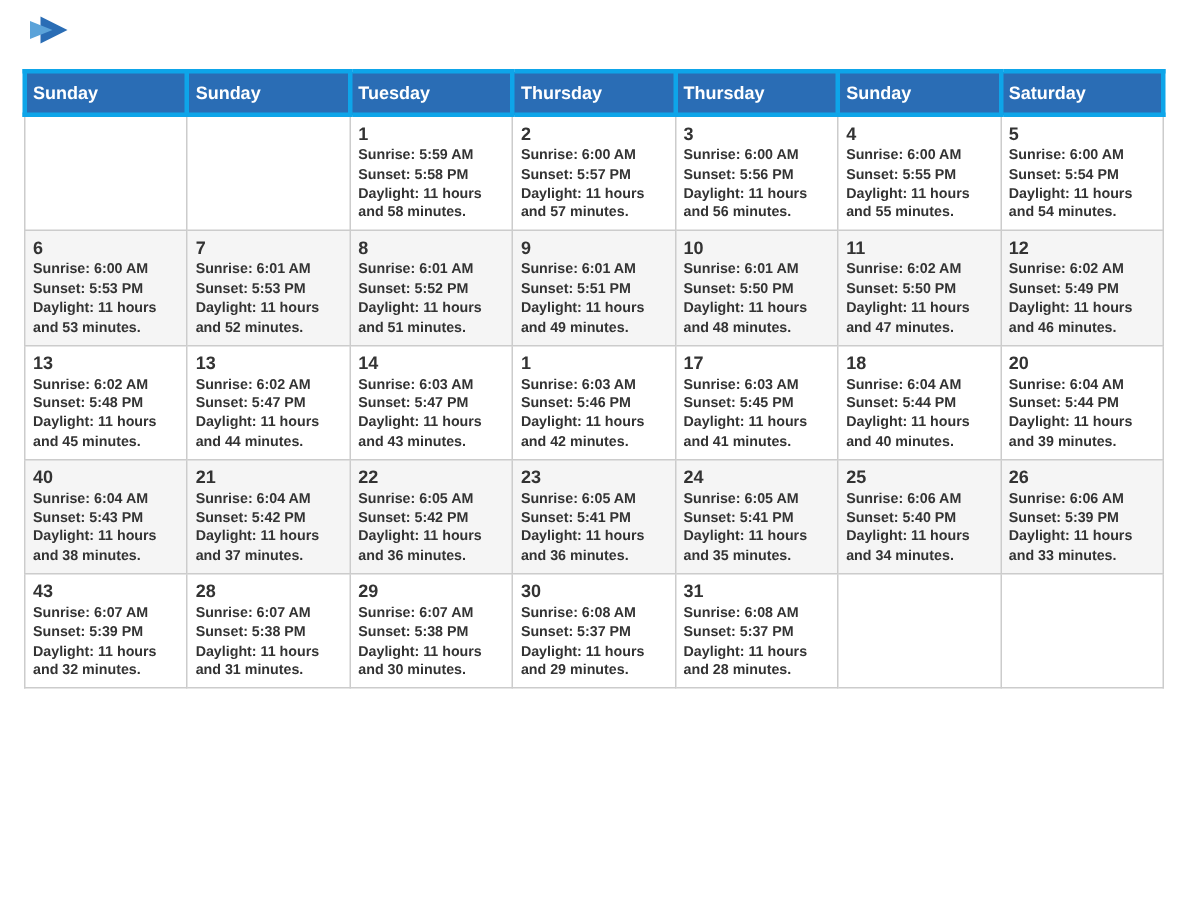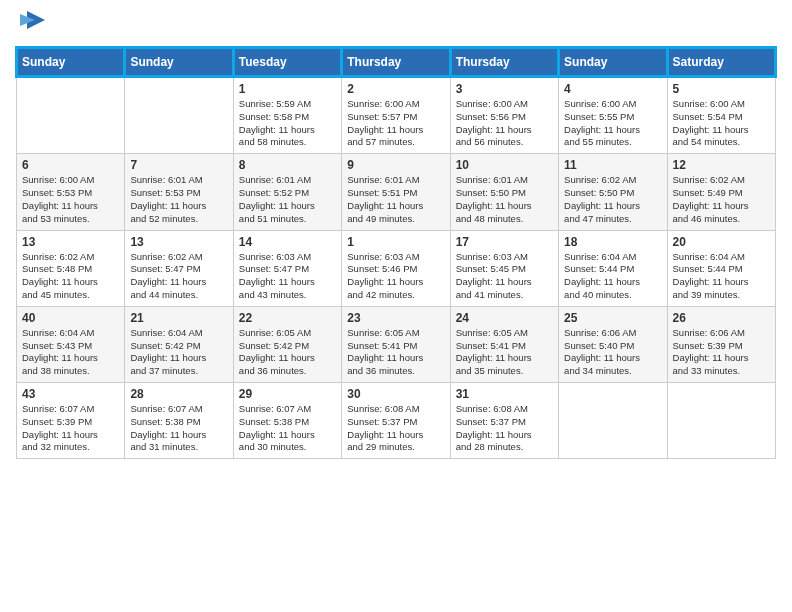--- a/index.html
+++ b/index.html
@@ -85,20 +85,21 @@
     .day-num {
       font-size: 12px;
       font-weight: bold;
       display: block;
       margin-bottom: 2px;
     }
     .day-info {
       font-size: 9.5px;
       line-height: 1.35;
       color: #333;
+      font-weight: bold;
     }
     .empty-cell {
       background: #fff !important;
     }
   </style>
 </head>
 <body>
 
 <div class="page">
   <div class="header">

